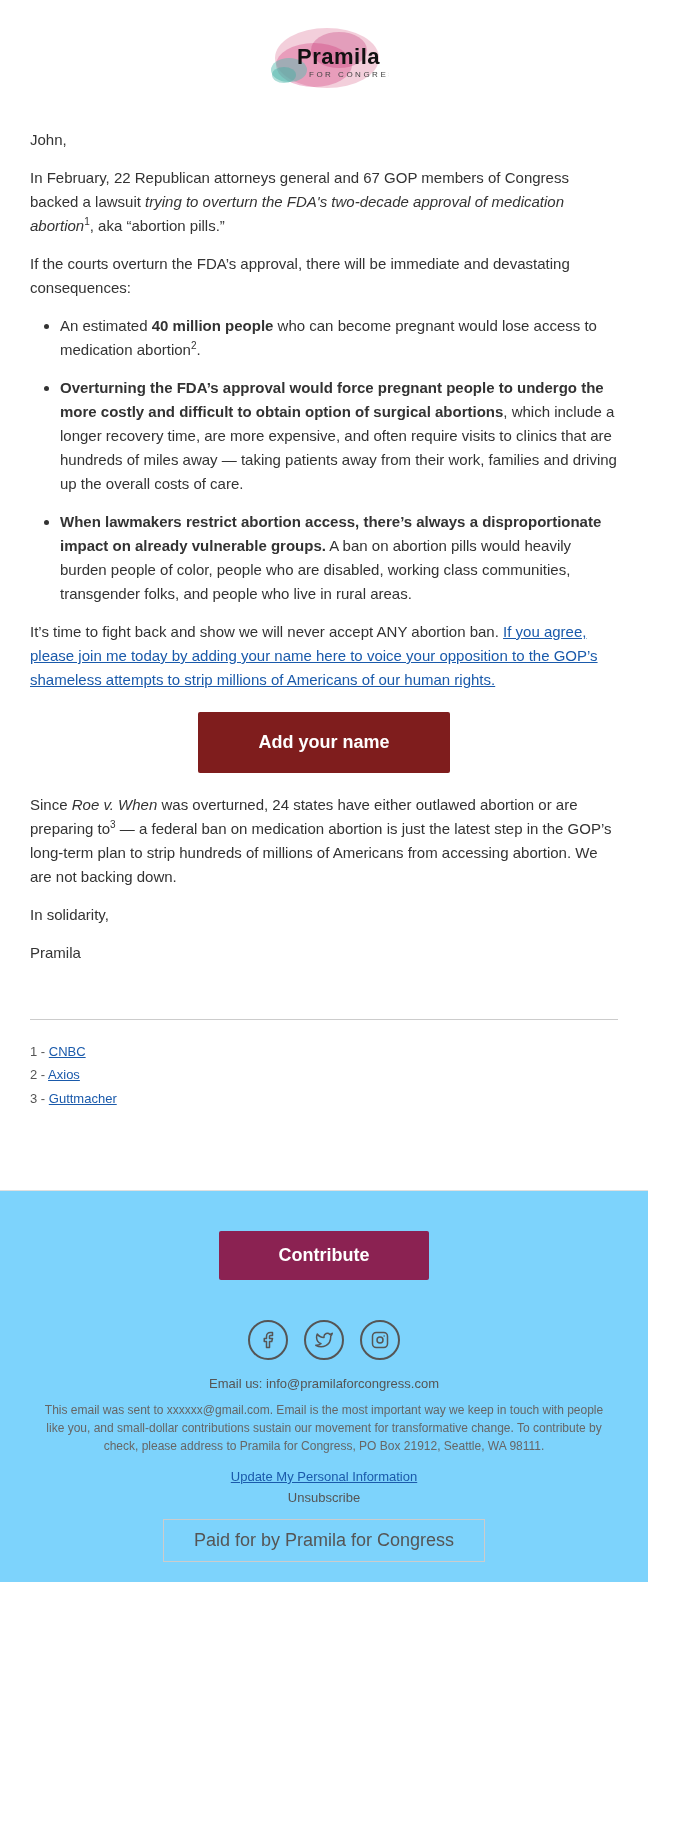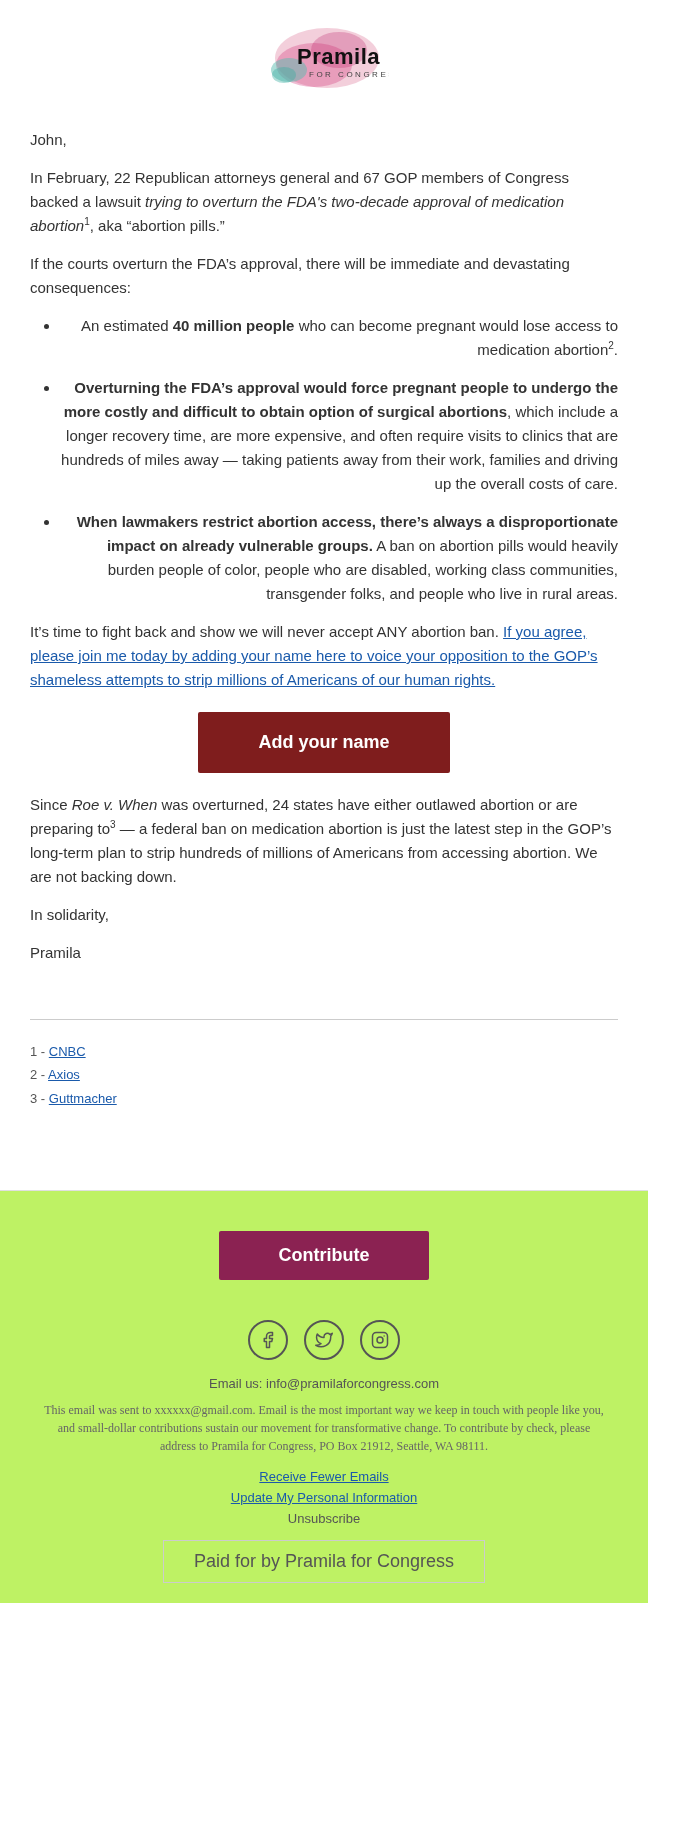--- a/index.html
+++ b/index.html
@@ -24,21 +24,20 @@
       line-height: 1.6;
     }
     .content p {
       margin-bottom: 14px;
     }
     .content ul {
       margin: 0 0 14px 30px;
     }
     .content ul li {
       margin-bottom: 14px;
-      text-align: right;
     }
     .bold { font-weight: bold; }
     .italic { font-style: italic; }
     .bold-italic { font-weight: normal; font-style: italic; }
     sup { font-size: 10px; vertical-align: super; }
     a { color: #1a5aab; text-decoration: underline; }
     .cta-link { color: #1a5aab; text-decoration: underline; font-weight: normal; }
     .btn-container {
       text-align: center;
       margin: 20px 0;
@@ -67,21 +66,21 @@
       line-height: 1.8;
     }
     .footnotes a { color: #1a5aab; margin-top: 21px; }
     .footer-spacer {
       height: 80px;
     }
     .footer {
       text-align: center;
       padding: 20px 42px;
       border-top: 1px solid #e0e0e0;
-      background: #bef264;
+      background: #7dd3fc;
     }
     .btn-contribute {
       background-color: #8b2252;
       color: #fff;
       font-size: 18px;
       font-weight: bold;
       padding: 14px 60px;
       border: none;
       cursor: pointer;
       display: inline-block;
@@ -111,21 +110,20 @@
       font-size: 13px;
       color: #555;
       margin-bottom: 10px;
     }
     .footer-disclaimer {
       font-size: 12px;
       color: #666;
       line-height: 1.5;
       margin-bottom: 14px;
       text-align: center;
-      font-family: Liberation Serif, serif;
     }
     .footer-links {
       font-size: 13px;
       margin-bottom: 6px;
     }
     .footer-links a {
       color: #1a5aab;
       text-decoration: underline;
     }
     .footer-unsubscribe {
@@ -254,23 +252,20 @@
           <circle cx="12" cy="12" r="4" stroke="#555" stroke-width="2"></circle>
           <circle cx="17.5" cy="6.5" r="1" fill="#555"></circle>
         </svg>
       </a>
     </div>
 
     <div class="footer-email">Email us: info@pramilaforcongress.com</div>
 
     <div class="footer-disclaimer">This email was sent to xxxxxx@gmail.com. Email is the most important way we keep in touch with people like you, and small-dollar contributions sustain our movement for transformative change. To contribute by check, please address to Pramila for Congress, PO Box 21912, Seattle, WA 98111.</div>
 
-    <div class="footer-links">
-      <a href="#">Receive Fewer Emails</a>
-    </div>
 
     <div class="footer-links">
       <a href="#">Update My Personal Information</a>
     </div>
 
     <div class="footer-unsubscribe">Unsubscribe</div>
 
     <div style="text-align:center;">
       <div class="paid-by-box">Paid for by Pramila for Congress</div>
     </div>

